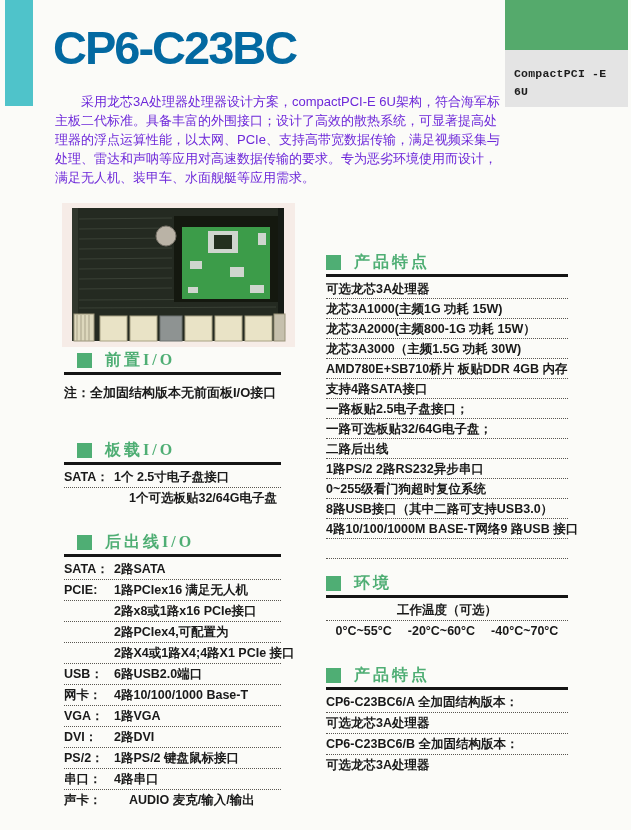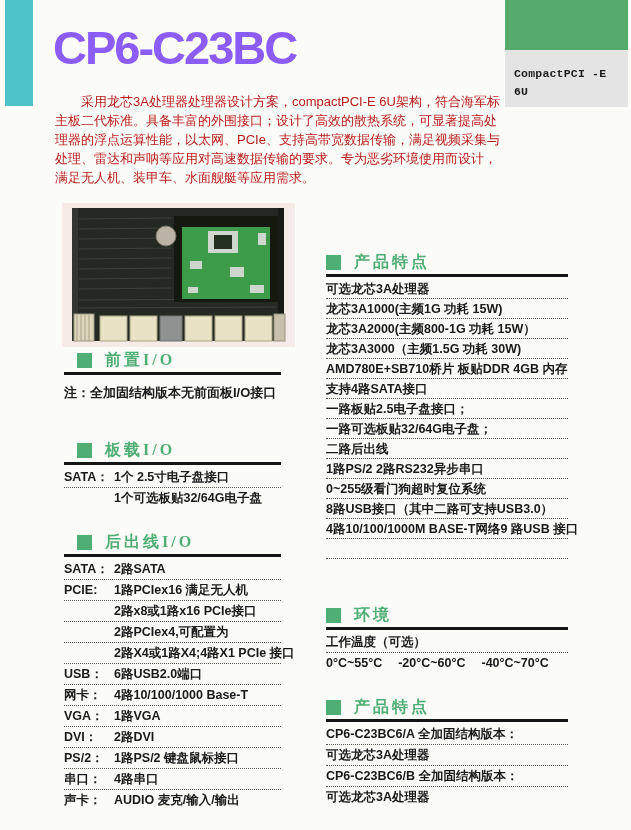--- a/index.html
+++ b/index.html
@@ -8,22 +8,22 @@
     background:#fbfbf8;
     font-family:"Liberation Sans","DejaVu Sans",sans-serif;
     color:#191919;
   }
   
   .teal-bar{position:absolute;left:5px;top:0;width:28px;height:106px;background:var(--accent-teal,#4FC3CA);}
   .green-block{position:absolute;left:505px;top:0;width:123px;height:50px;background:var(--accent-green,#55AA6C);}
   .badge{position:absolute;left:505px;top:50px;width:123px;height:57px;background:var(--badge-bg,#E4E4E4);box-sizing:border-box;padding:13px 4px 0 9px;}
   .badge span{font-family:Liberation Mono, monospace;font-weight:bold;font-size:11.5px;color:#1d1d1d;letter-spacing:.2px;}
   
-  .title{position:absolute;left:53px;top:22px;margin:0;font-size:47px;line-height:52px;font-weight:bold;letter-spacing:-2px;color:#8b5cf6;}
-  .intro{position:absolute;left:55px;top:92px;width:448px;margin:0;font-size:13px;line-height:19px;text-indent:2em;color:#b91c1c;}
+  .title{position:absolute;left:53px;top:22px;margin:0;font-size:47px;line-height:52px;font-weight:bold;letter-spacing:-2px;color:#0369a1;}
+  .intro{position:absolute;left:55px;top:92px;width:448px;margin:0;font-size:13px;line-height:19px;text-indent:2em;color:#6d28d9;}
   
   .photo{position:absolute;left:62px;top:203px;width:233px;height:144px;}
   
   .col{position:absolute;}
   .col-left{left:64px;top:352px;width:217px;}
   .col-right{left:326px;top:254px;width:242px;}
   
   .sec-head{display:flex;align-items:center;gap:13px;margin:0 0 4px 0;}
   .col-left .sec-head{margin-left:13px;}
   .bullet{width:15px;height:15px;background:var(--section-green,#4FAE74);flex:none;}
@@ -32,28 +32,28 @@
     color:var(--section-green,#4FAE74);
     font-size:16px;font-weight:bold;letter-spacing:3px;line-height:16px;
   }
   .bar{height:3px;background:var(--line-black,#141414);margin-bottom:2px;}
   
   .rows .row{
     display:flex;border-bottom:1px dotted #5a5751;
     padding:3px 0 2px;min-height:15px;
     font-size:12.5px;line-height:15px;font-weight:bold;white-space:nowrap;
   }
-  .rows.trim .row:last-child{border-bottom:none;}
+  .rows.trim .row:last-child{border-bottom:none;gap:15px;}
   .rows .lbl{flex:0 0 50px;}
   .rows .val{flex:1;}
   .rows.features .row{padding:3px 0 1px;}
   .note{font-size:13px;font-weight:bold;padding:7px 0 6px;white-space:nowrap;}
   .gap-sec{margin-top:34px;}
   .gap-sec-lg{margin-top:26px;}
-  .gap-env{margin-top:48px;}
+  .gap-env{margin-top:16px;text-align:center;}
 </style>
 </head>
 <body>
 
 <div class="page">
 
   <div class="teal-bar"></div>
   <div class="green-block"></div>
   <div class="badge">
     <span>CompactPCI -E 6U</span>

